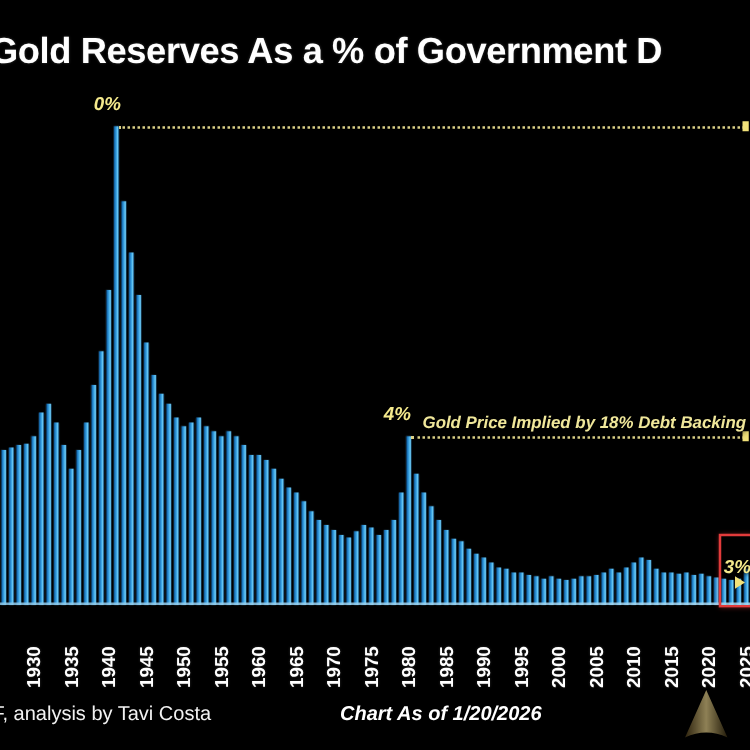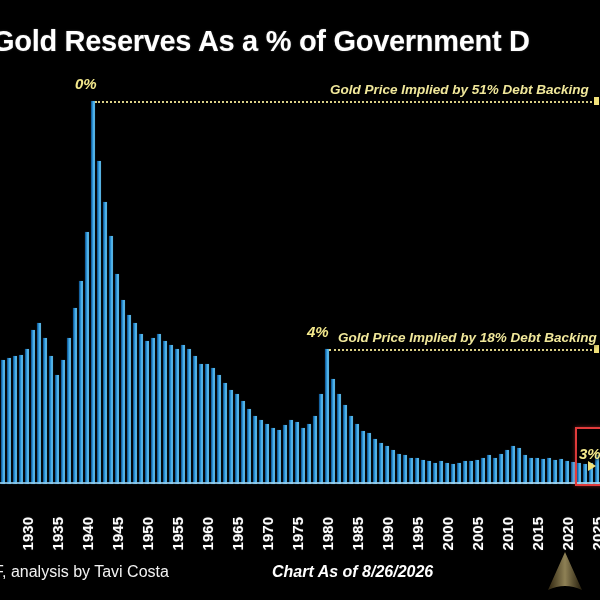--- a/index.html
+++ b/index.html
@@ -407,21 +407,20 @@
         <div class="barcell">
           <div class="bar" title="2025: 3.8%" style="height: 28.5358px;"></div>
         </div>
       </div>
     <div class="baseline"></div>
   </div>
 
   <div class="pct" id="lbl51" style="left: 75px; top: 75.0189px;">0%</div>
   <div class="dotline gold" id="line51" style="left: 95px; top: 101.019px; width: 501px;"></div>
   <div class="dot-end" id="end51" style="left: 594px; top: 97.0189px;"></div>
-  <div class="implied" id="txt51" style="left: 330px; top: 82.0189px;">Gold Price Implied by 51% Debt Backing</div>
 
   <div class="pct" id="lbl18" style="left: 307px; top: 322.83px;">4%</div>
   <div class="dotline gold" id="line18" style="left: 329px; top: 348.83px; width: 267px;"></div>
   <div class="dot-end" id="end18" style="left: 594px; top: 344.83px;"></div>
   <div class="implied" id="txt18" style="left: 338px; top: 329.83px;">Gold Price Implied by 18% Debt Backing</div>
 
   <div class="redbox" id="redbox" style="left: 575px; top: 427px; width: 28px; height: 59px;"></div>
   <div class="pct" id="lbl3" style="left: 579px; top: 445px;">3%</div>
 
   <div class="arrow-head" id="arrow3" style="left: 588px; top: 461px;"></div>
@@ -443,21 +442,21 @@
       <div class="xtick" style="left: 409px;">1995</div>
       <div class="xtick" style="left: 439px;">2000</div>
       <div class="xtick" style="left: 469px;">2005</div>
       <div class="xtick" style="left: 499px;">2010</div>
       <div class="xtick" style="left: 529px;">2015</div>
       <div class="xtick" style="left: 559px;">2020</div>
       <div class="xtick" style="left: 589px;">2025</div>
     </div>
 
   <div class="src">F, analysis by Tavi Costa</div>
-  <div class="asof">Chart As of 8/26/2026</div>
+  <div class="asof">Chart As of 1/20/2026</div>
 
   <svg class="logo" viewBox="0 0 54 48">
     <defs>
       <linearGradient id="glog" x1="0" y1="0" x2="1" y2="0">
         <stop offset="0%" stop-color="#4a3a18"></stop>
         <stop offset="50%" stop-color="#e6d08a"></stop>
         <stop offset="100%" stop-color="#3a2e12"></stop>
       </linearGradient>
     </defs>
     <path d="M27 4 L44 42 Q27 34 10 42 Z" fill="url(#glog)"></path>

